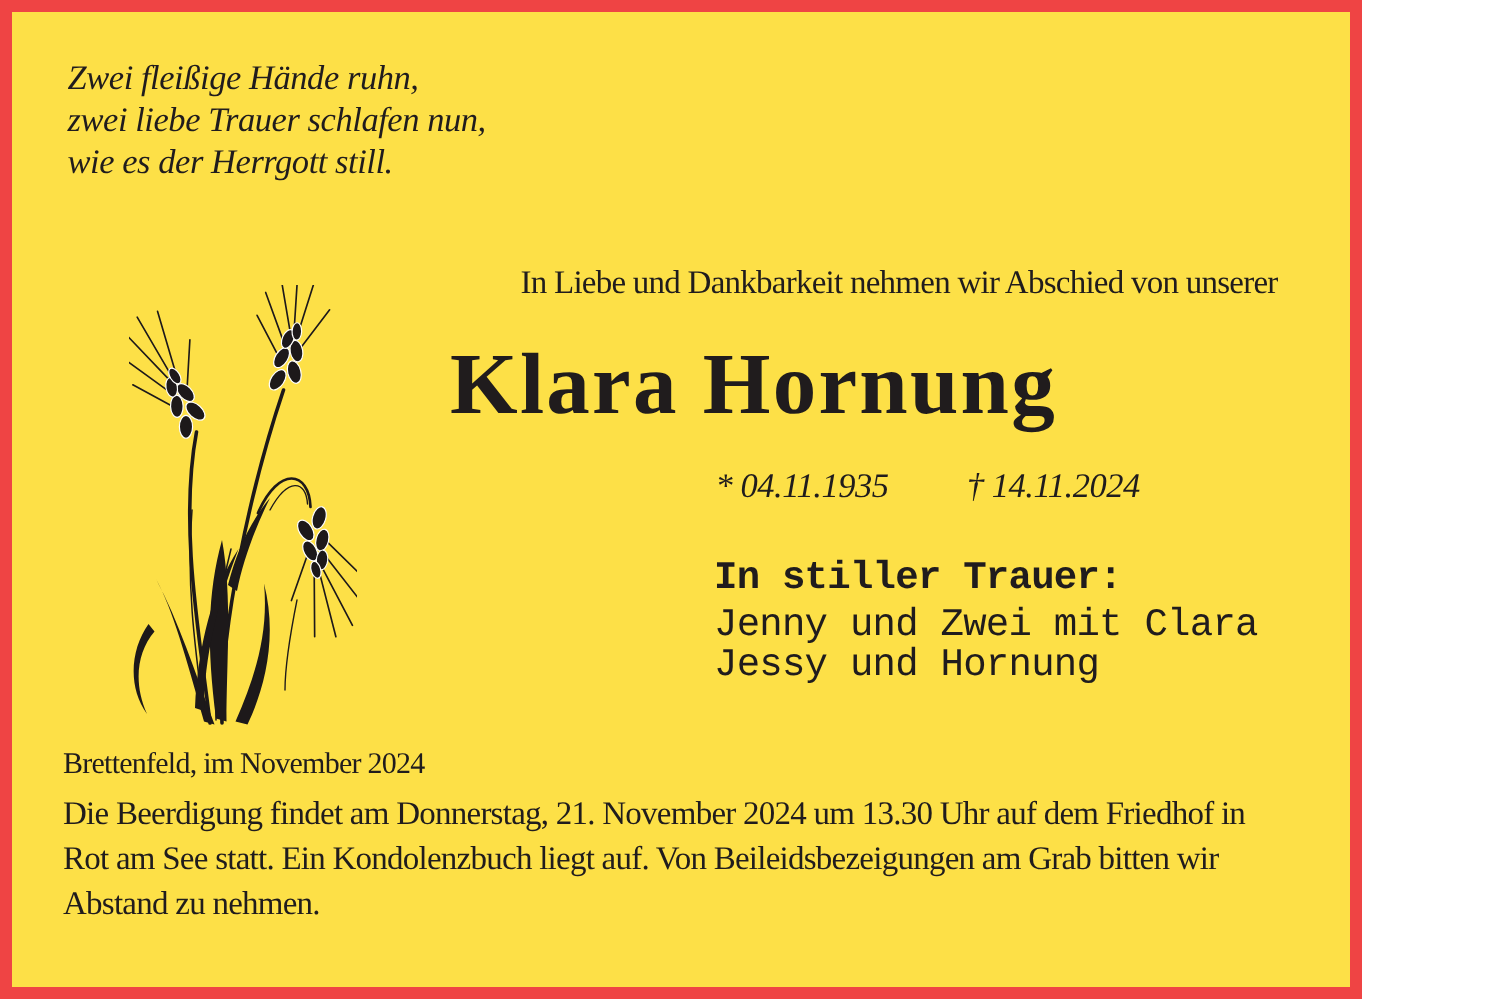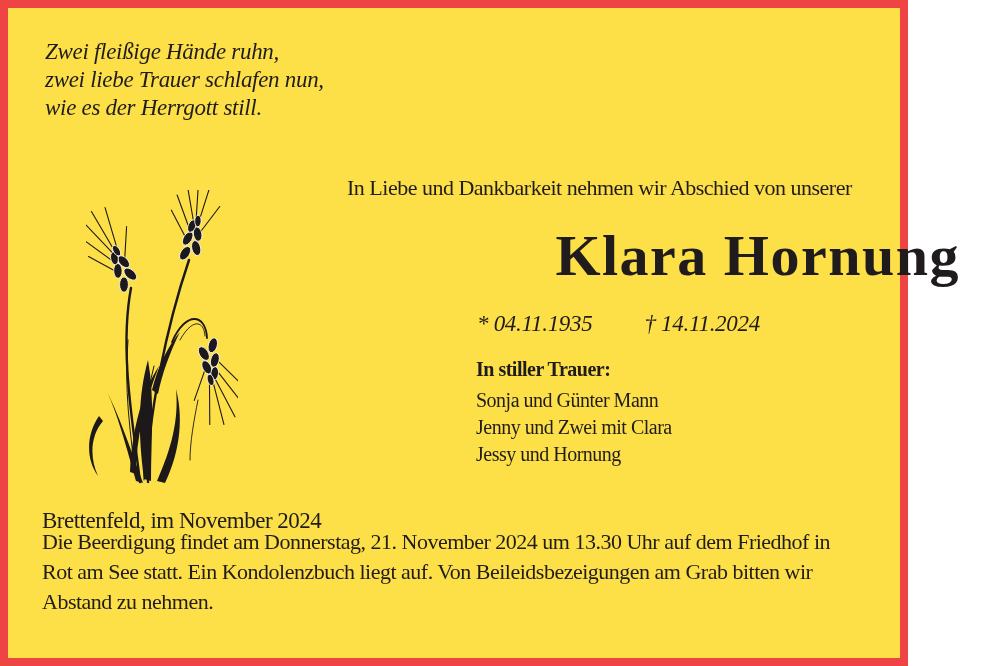--- a/index.html
+++ b/index.html
@@ -34,51 +34,52 @@
   .intro {
     position: absolute; left: 295px; top: 166px;
     font-size: 22px; line-height: 28px;
     letter-spacing: -0.5px;
     white-space: nowrap;
     margin-left: 44px;
   }
   
   .deceased-name {
     position: absolute; left: 292px; top: 216px; width: 660px;
-    text-align: right;
+    text-align: left;
     font-weight: bold;
     font-size: 58px; line-height: 64px;
     letter-spacing: 1.5px;
     white-space: nowrap;
   }
   
   .dates {
     position: absolute; left: 469px; top: 302px;
     display: flex; gap: 52px;
     font-style: italic;
     font-size: 23px; line-height: 28px;
     letter-spacing: -0.3px;
     white-space: nowrap;
     text-align: right;
   }
   
   .mourning {
-    position: absolute; left: 468px; top: 348px;
-    font-size: 20px; line-height: 27px;
+    position: absolute; left: 468px; top: 364px;
+    font-size: 26px; line-height: 27px;
     letter-spacing: -0.5px;
     white-space: nowrap;
+    font-family: Liberation Mono, monospace;
   }
   .mourning-heading {
     font-weight: bold;
     margin-bottom: 4px;
   }
   
   .place-line {
-    position: absolute; left: 34px; top: 500px;
-    font-size: 23px; line-height: 26px;
+    position: absolute; left: 34px; top: 488px;
+    font-size: 20px; line-height: 26px;
     letter-spacing: -0.5px;
     white-space: nowrap;
   }
   
   .funeral {
     position: absolute; left: 34px; top: 519px;
     font-size: 22px; line-height: 30px;
     letter-spacing: -0.5px;
     white-space: nowrap;
   }
@@ -149,21 +150,20 @@
 
   <div class="deceased-name">Klara Hornung</div>
 
   <div class="dates">
     <span>* 04.11.1935</span>
     <span>† 14.11.2024</span>
   </div>
 
   <div class="mourning">
     <div class="mourning-heading">In stiller Trauer:</div>
-    <div>Sonja und Günter Mann</div>
     <div>Jenny und Zwei mit Clara</div>
     <div>Jessy und Hornung</div>
   </div>
 
   <div class="place-line">Brettenfeld, im November 2024</div>
 
   <div class="funeral">
     <div>Die Beerdigung findet am Donnerstag, 21. November 2024 um 13.30 Uhr auf dem Friedhof in</div>
     <div>Rot am See statt. Ein Kondolenzbuch liegt auf. Von Beileidsbezeigungen am Grab bitten wir</div>
     <div>Abstand zu nehmen.</div>

